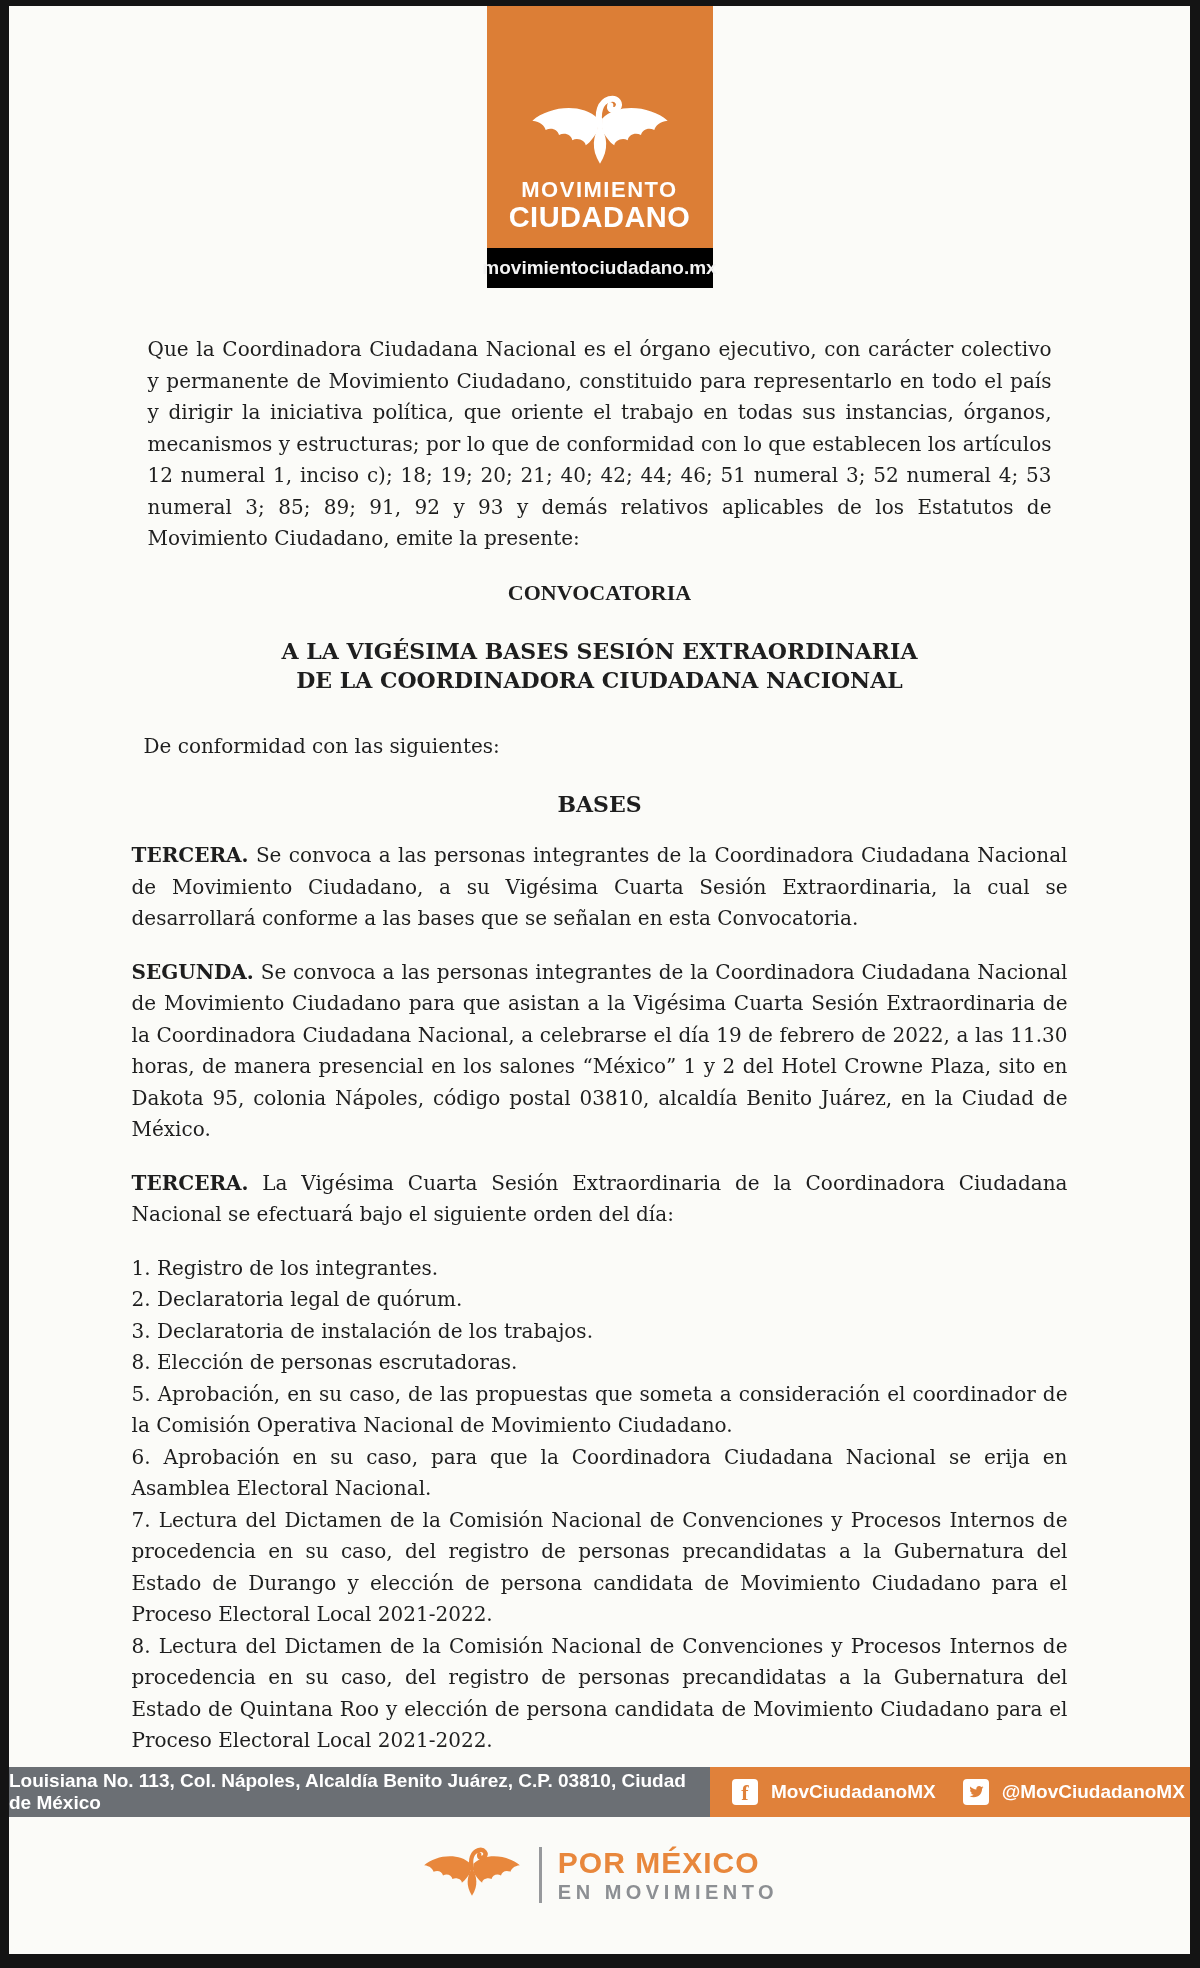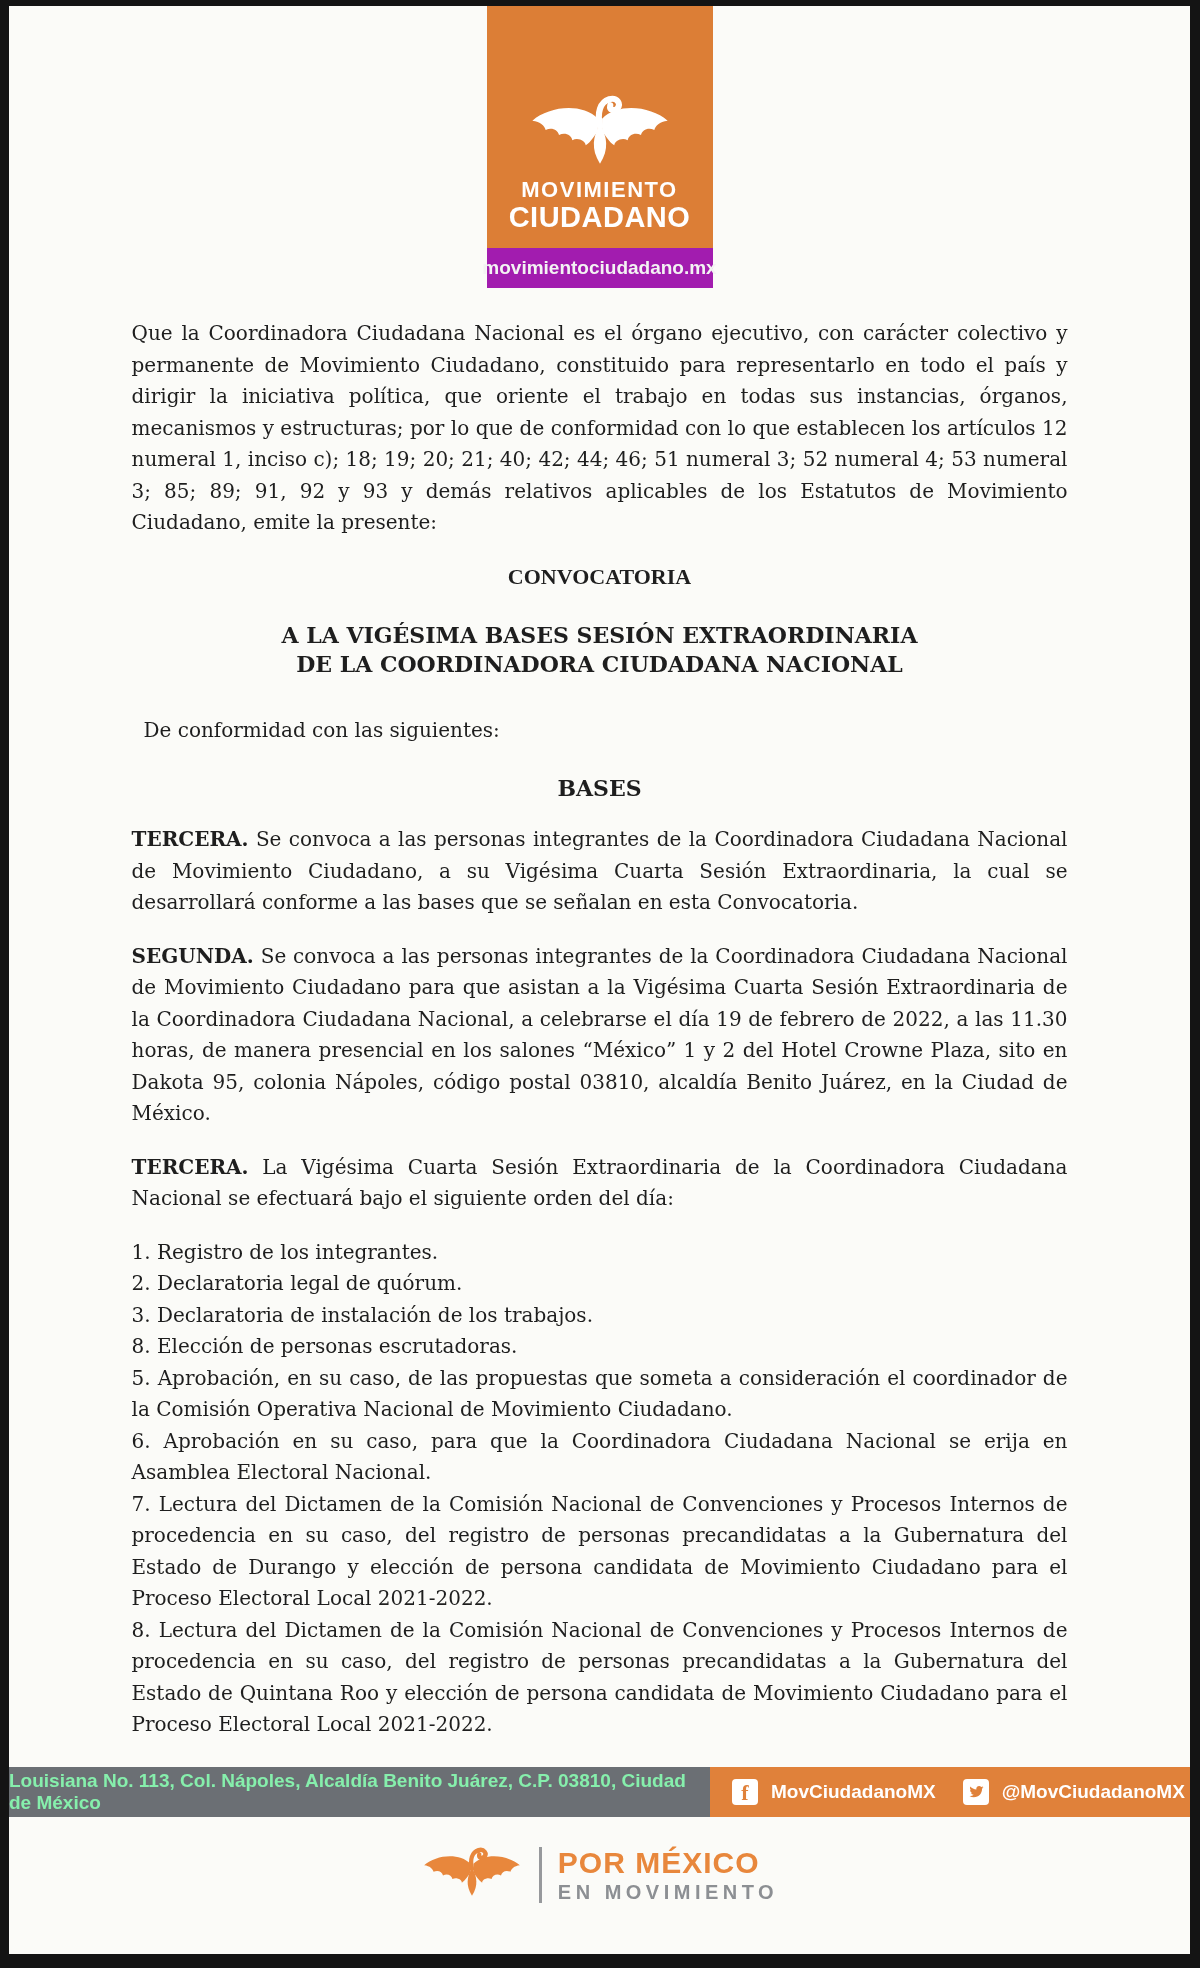--- a/index.html
+++ b/index.html
@@ -39,21 +39,21 @@
   .brand-name1 {
     font-family: "Liberation Sans", sans-serif;
     font-weight: 700; font-size: 22px; letter-spacing: 1.5px; color: #FFFFFF; line-height: 24px;
   }
   .brand-name2 {
     font-family: "Liberation Sans", sans-serif;
     font-weight: 700; font-size: 29px; letter-spacing: 0.5px; color: #FFFFFF; line-height: 30px;
   }
   .brand-url {
     height: 40px;
-    background: #a21caf;
+    background: #000000;
     display: flex; align-items: center; justify-content: center;
     font-family: "Liberation Sans", sans-serif;
     font-weight: 600; font-size: 19px; color: #F3F3F3;
   }
 
   
   .doc {
     width: 936px;
     margin: 0 auto;
     padding-top: 30px;
@@ -62,21 +62,21 @@
     text-align: justify;
   }
   .center-head {
     text-align: center;
     font-weight: 700;
     font-size: 22px;
     line-height: 28px;
     margin: 0;
   }
   .h-considerando { margin-top: 4px; margin-bottom: 26px; }
-  .p-considerando { margin: 0; }
+  .p-considerando { margin: 16px; }
   .h-convocatoria { margin-top: 24px; font-family: Liberation Serif, serif; }
   .subtitle { margin-top: 30px; line-height: 29px; }
   .p-intro { margin: 36px 12px 0; text-align: left; }
   .h-bases { margin-top: 28px; }
   .clause { margin: 22px 0 0; }
   .clause b { font-weight: 700; }
   .agenda { margin-top: 22px; }
   .agenda p { margin: 0; }
 
   
@@ -84,21 +84,21 @@
     position: absolute;
     top: 1761px; left: 0; right: 0;
     height: 50px;
     display: flex;
     font-family: "Liberation Sans", sans-serif;
     font-weight: 700;
   }
   .bar-left {
     flex: 0 0 701px;
     background: #6B6F74;
-    color: #86efac;
+    color: #ffffff;
     display: flex; align-items: center; justify-content: center;
     font-size: 19px;
   }
   .bar-right {
     flex: 1;
     background: #E0813A;
     color: #FFFFFF;
     display: flex; align-items: center;
     gap: 13px;
     padding-left: 22px;

